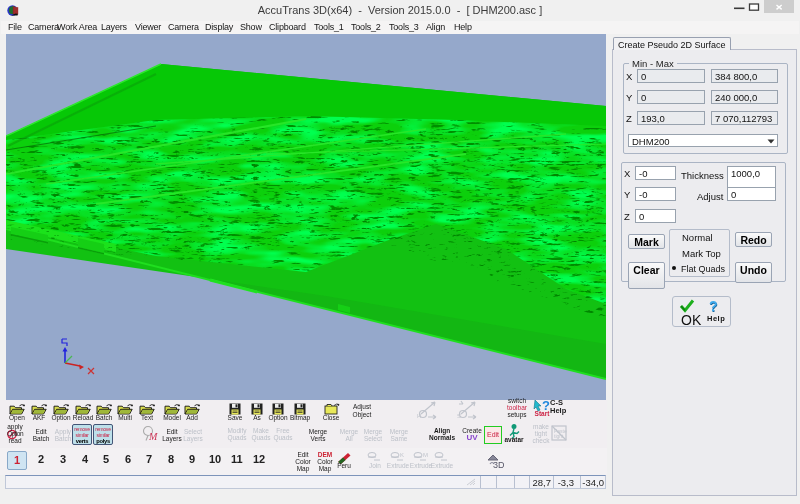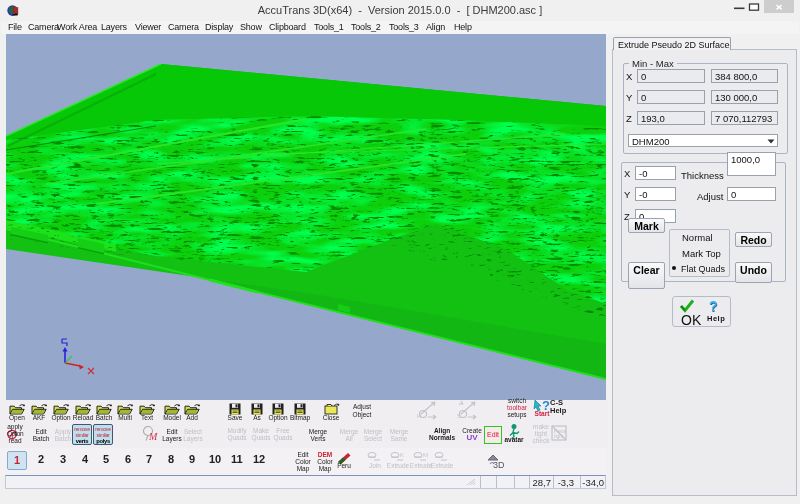--- a/index.html
+++ b/index.html
@@ -105,54 +105,54 @@
 <path d="M59 329 L59 316" stroke="#2222dd"></path>
         <path d="M59 313 l-2.5 4.5 h5 z" fill="#2222dd" stroke="none"></path>
 <path d="M56 305 h5 m-5 0 v4 h5 v3" stroke="#2222dd" stroke-width="1.2"></path>
 <path d="M59 329 L74 332" stroke="#cc2222"></path>
         <path d="M78 333 l-5 -2.5 l0.8 5 z" fill="#cc2222" stroke="none"></path>
 <path d="M82 334 l6 6 m0 -6 l-6 6" stroke="#cc3333" stroke-width="1.2"></path>
 <path d="M59 329 L66 322" stroke="#3dba3d" stroke-width="1.3" opacity="0.85"></path>
 </g>
     </svg>
 </div>
-<div class="abs" id="tab">Extrude Pseudo 2D Surface</div>
+<div class="abs" id="tab">Create Pseudo 2D Surface</div>
 <div class="abs" id="rpanel"></div>
 <div class="abs gbox" style="left:623px;top:63px;width:163px;height:89px"></div>
 <div class="abs" style="left:629px;top:58px;background:#ececef;font-size:9.5px;color:#222;padding:0 3px">Min - Max</div>
 <div class="abs plab" style="left:626px;top:71px">X</div>
 <div class="abs fld" style="left:637px;top:69px;width:68px;height:14px">0</div>
 <div class="abs fld" style="left:711px;top:69px;width:67px;height:14px">384 800,0</div>
 <div class="abs plab" style="left:626px;top:92px">Y</div>
 <div class="abs fld" style="left:637px;top:90px;width:68px;height:14px">0</div>
-<div class="abs fld" style="left:711px;top:90px;width:67px;height:14px">130 000,0</div>
+<div class="abs fld" style="left:711px;top:90px;width:67px;height:14px">240 000,0</div>
 <div class="abs plab" style="left:626px;top:113px">Z</div>
 <div class="abs fld" style="left:637px;top:111px;width:68px;height:14px">193,0</div>
 <div class="abs fld" style="left:711px;top:111px;width:67px;height:14px">7 070,112793</div>
 <div class="abs fld fldw" style="left:628px;top:134px;width:150px;height:13px">DHM200</div>
 <svg class="abs" style="left:767px;top:139px" width="8" height="5" viewBox="0 0 8 5">
     <path d="M0.5 0.5h7l-3.5 4z" fill="#333"></path>
   </svg>
 <div class="abs gbox" style="left:621px;top:162px;width:163px;height:118px"></div>
 <div class="abs plab" style="left:624px;top:168px">X</div>
 <div class="abs fld fldw" style="left:635px;top:166px;width:41px;height:14px">-0</div>
 <div class="abs plab" style="left:681px;top:170px">Thickness</div>
-<div class="abs fld fldw" style="left:727px;top:152px;width:49px;height:24px">1000,0</div>
+<div class="abs fld fldw" style="left:727px;top:166px;width:49px;height:24px">1000,0</div>
 <div class="abs plab" style="left:624px;top:189px">Y</div>
 <div class="abs fld fldw" style="left:635px;top:187px;width:41px;height:14px">-0</div>
 <div class="abs plab" style="left:697px;top:191px">Adjust</div>
 <div class="abs fld fldw" style="left:727px;top:187px;width:49px;height:14px">0</div>
 <div class="abs plab" style="left:624px;top:211px">Z</div>
 <div class="abs fld fldw" style="left:635px;top:209px;width:41px;height:14px">0</div>
 <div class="abs" style="left:669px;top:229px;width:61px;height:48px;border:1px solid #b4bcca;border-radius:2px;box-sizing:border-box"></div>
 <div class="abs plab" style="left:682px;top:232px;font-size:9.5px">Normal</div>
 <div class="abs plab" style="left:682px;top:248px;font-size:9.5px">Mark Top</div>
 <div class="abs plab" style="left:681px;top:264px;font-size:9px">Flat Quads</div>
 <div class="abs" style="left:672px;top:266px;width:4px;height:4px;border-radius:2px;background:#111"></div>
-<div class="abs btn" style="left:628px;top:218px;width:37px;height:15px">Mark</div>
+<div class="abs btn" style="left:628px;top:234px;width:37px;height:15px">Mark</div>
 <div class="abs btn" style="left:628px;top:262px;width:37px;height:27px">Clear</div>
 <div class="abs btn" style="left:735px;top:232px;width:37px;height:15px">Redo</div>
 <div class="abs btn" style="left:735px;top:262px;width:37px;height:21px">Undo</div>
 <div class="abs" style="left:672px;top:296px;width:59px;height:31px;border:1px solid #b4bcca;border-radius:3px;box-sizing:border-box"></div>
 <svg class="abs" style="left:679px;top:299px" width="16" height="14" viewBox="0 0 16 14">
 <path d="M2 7l4 4.5L14 1.5" stroke="#1daf1d" stroke-width="3" fill="none"></path>
 <path d="M2 7l4 4.5" stroke="#0d7d0d" stroke-width="1.2" fill="none"></path>
   </svg>
 <div class="abs" style="left:681px;top:312px;font-size:14px;color:#111">OK</div>
 <div class="abs" style="left:709px;top:298px;font-size:14px;font-weight:bold;color:#3fa9ec;text-shadow:0.5px 0.5px 0 #1a6aa0">?</div>

